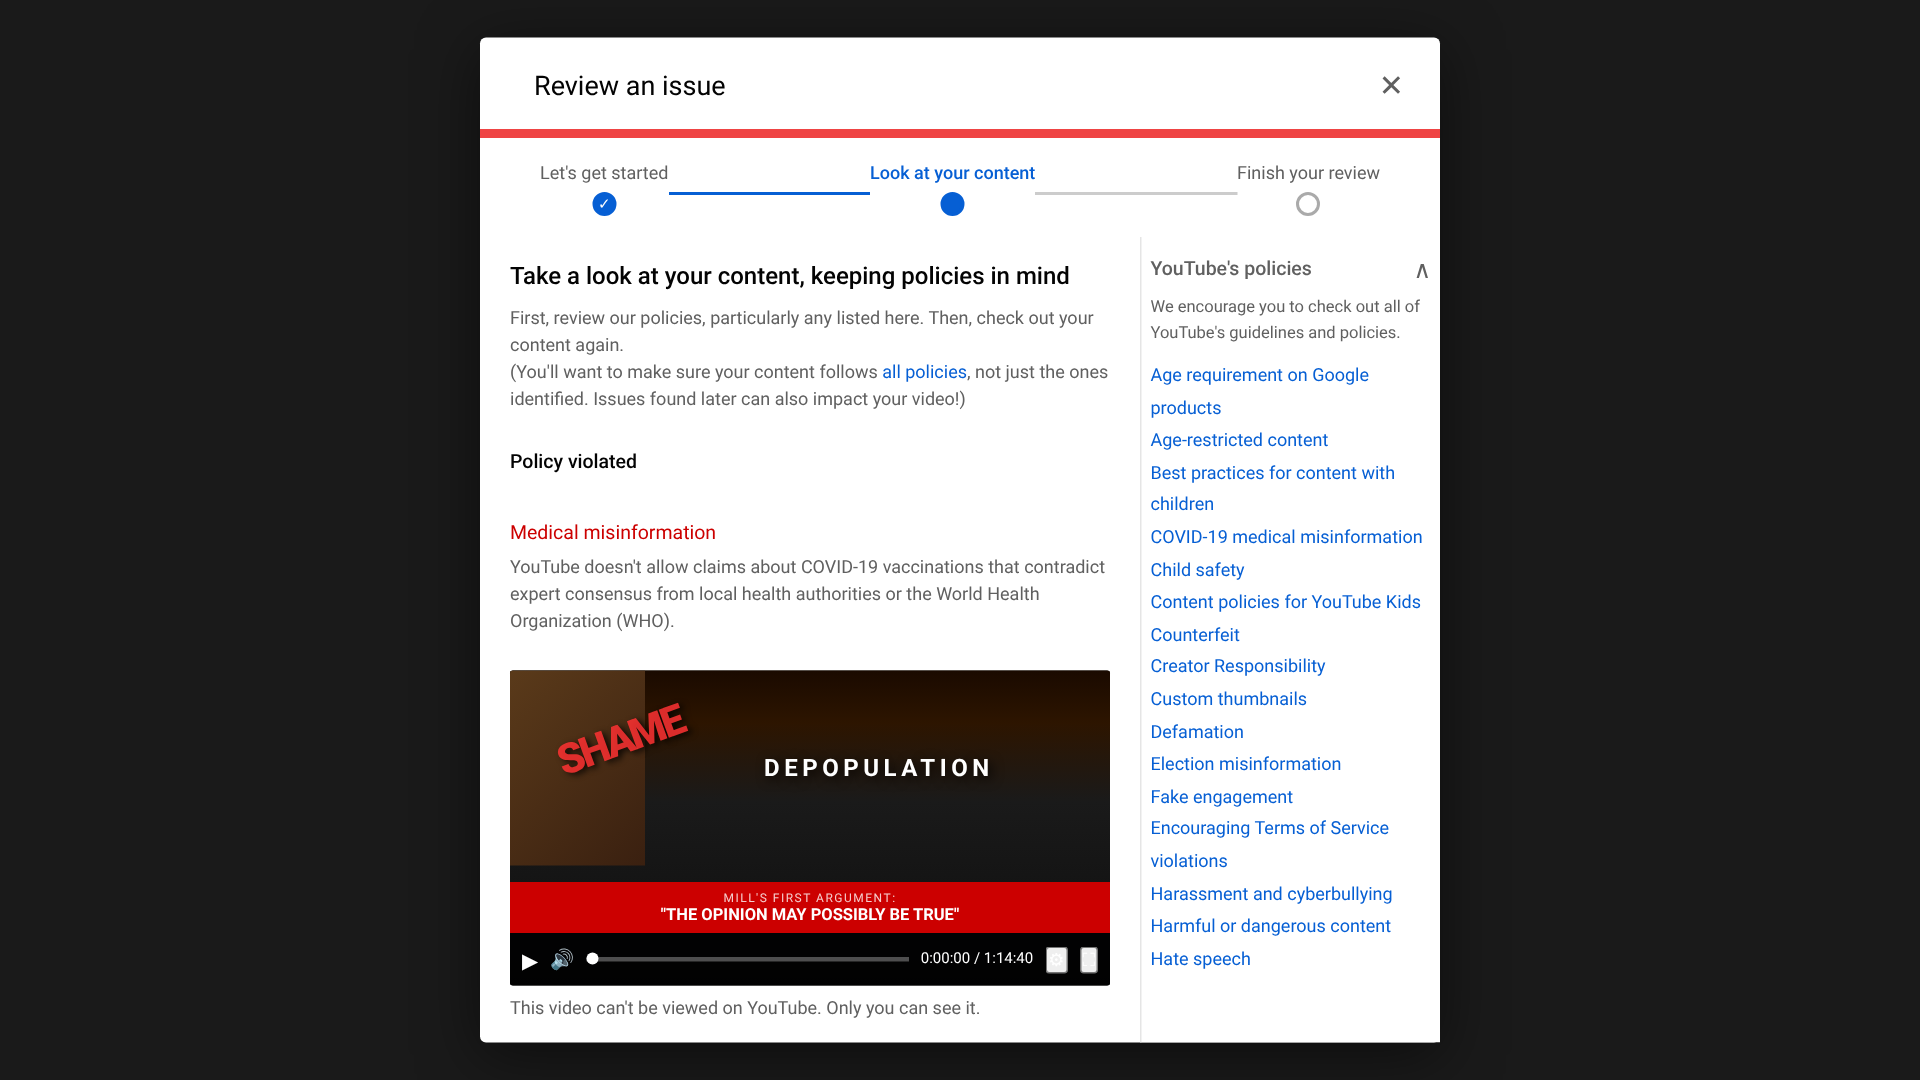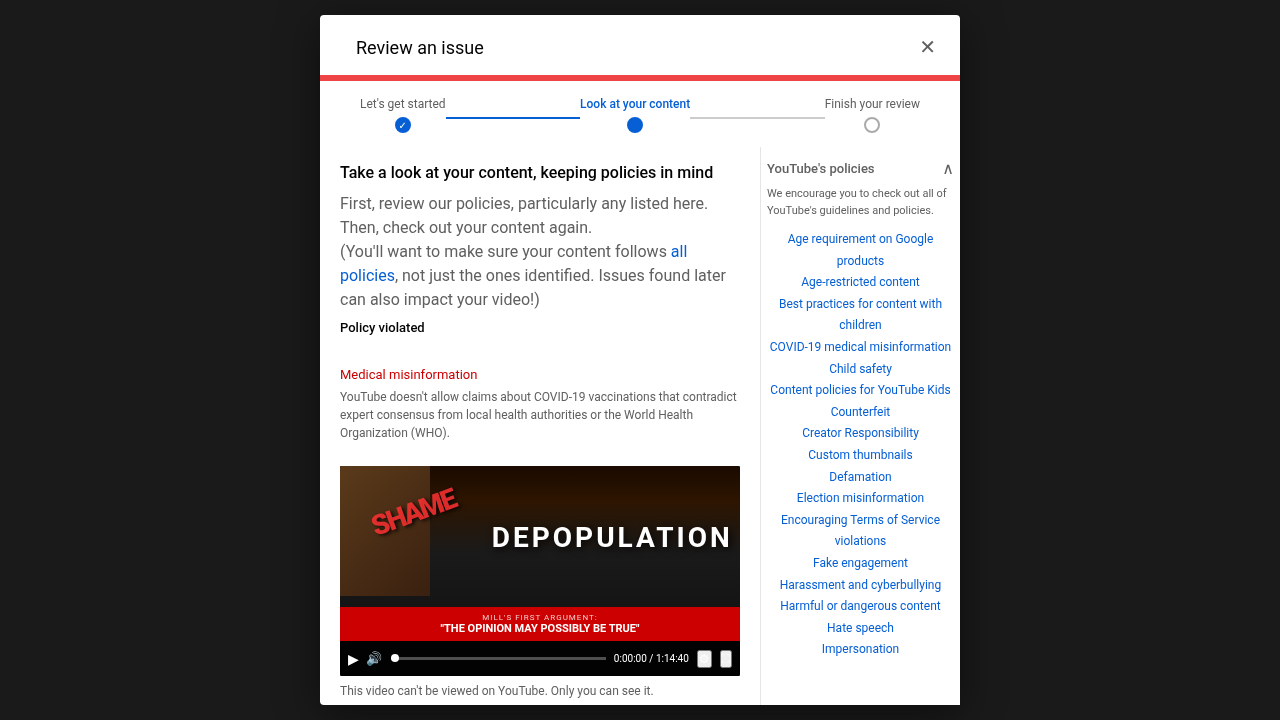--- a/index.html
+++ b/index.html
@@ -124,24 +124,24 @@
       padding: 12px 6px;
     }
 
     .section-title {
       font-size: 16px;
       font-weight: 500;
       color: #030303;
       margin-bottom: 10px;
     }
     .section-desc {
-      font-size: 16px;
+      font-size: 12px;
       color: #606060;
       line-height: 1.5;
-      margin-bottom: 8px;
+      margin-bottom: 26px;
     }
     .section-desc a {
       color: #065fd4;
       text-decoration: none;
     }
     .policy-label {
       font-size: 13px;
       font-weight: 500;
       color: #030303;
       margin-bottom: 6px;
@@ -202,21 +202,21 @@
       top: 30px;
       font-size: 28px;
       font-weight: 900;
       color: rgba(255,50,50,0.85);
       transform: rotate(-20deg);
       letter-spacing: -2px;
       text-shadow: 2px 2px 4px rgba(0,0,0,0.8);
     }
     .depo-text {
       color: #fff;
-      font-size: 28px;
+      font-size: 16px;
       font-weight: 700;
       letter-spacing: 3px;
       text-shadow: 2px 2px 8px rgba(0,0,0,0.9);
       position: absolute;
       top: 55px;
       left: 50%;
       transform: translateX(-20%);
     }
     .red-bar {
       position: absolute;
@@ -307,21 +307,20 @@
       color: #606060;
       line-height: 1.5;
       margin-bottom: 10px;
     }
     .policy-list-item {
       display: block;
       font-size: 12px;
       color: #065fd4;
       text-decoration: none;
       line-height: 1.8;
-      text-align: center;
     }
   </style>
 </head>
 <body>
 
 <div class="modal-overlay">
 
   <div class="modal-header">
     <span class="modal-title">Review an issue</span>
     <button class="close-btn">✕</button>
@@ -394,23 +393,22 @@
           <a href="#" class="policy-list-item">Age-restricted content</a>
           <a href="#" class="policy-list-item">Best practices for content with children</a>
           <a href="#" class="policy-list-item">COVID-19 medical misinformation</a>
           <a href="#" class="policy-list-item">Child safety</a>
           <a href="#" class="policy-list-item">Content policies for YouTube Kids</a>
           <a href="#" class="policy-list-item">Counterfeit</a>
           <a href="#" class="policy-list-item">Creator Responsibility</a>
           <a href="#" class="policy-list-item">Custom thumbnails</a>
           <a href="#" class="policy-list-item">Defamation</a>
           <a href="#" class="policy-list-item">Election misinformation</a>
+          <a href="#" class="policy-list-item">Fake engagement</a>
           <a href="#" class="policy-list-item">Encouraging Terms of Service violations</a>
-          <a href="#" class="policy-list-item">Fake engagement</a>
           <a href="#" class="policy-list-item">Harassment and cyberbullying</a>
           <a href="#" class="policy-list-item">Harmful or dangerous content</a>
           <a href="#" class="policy-list-item">Hate speech</a>
-          <a href="#" class="policy-list-item">Impersonation</a>
         </div>
     </div>
 
   </div>
 </div>
 
 </body></html>

